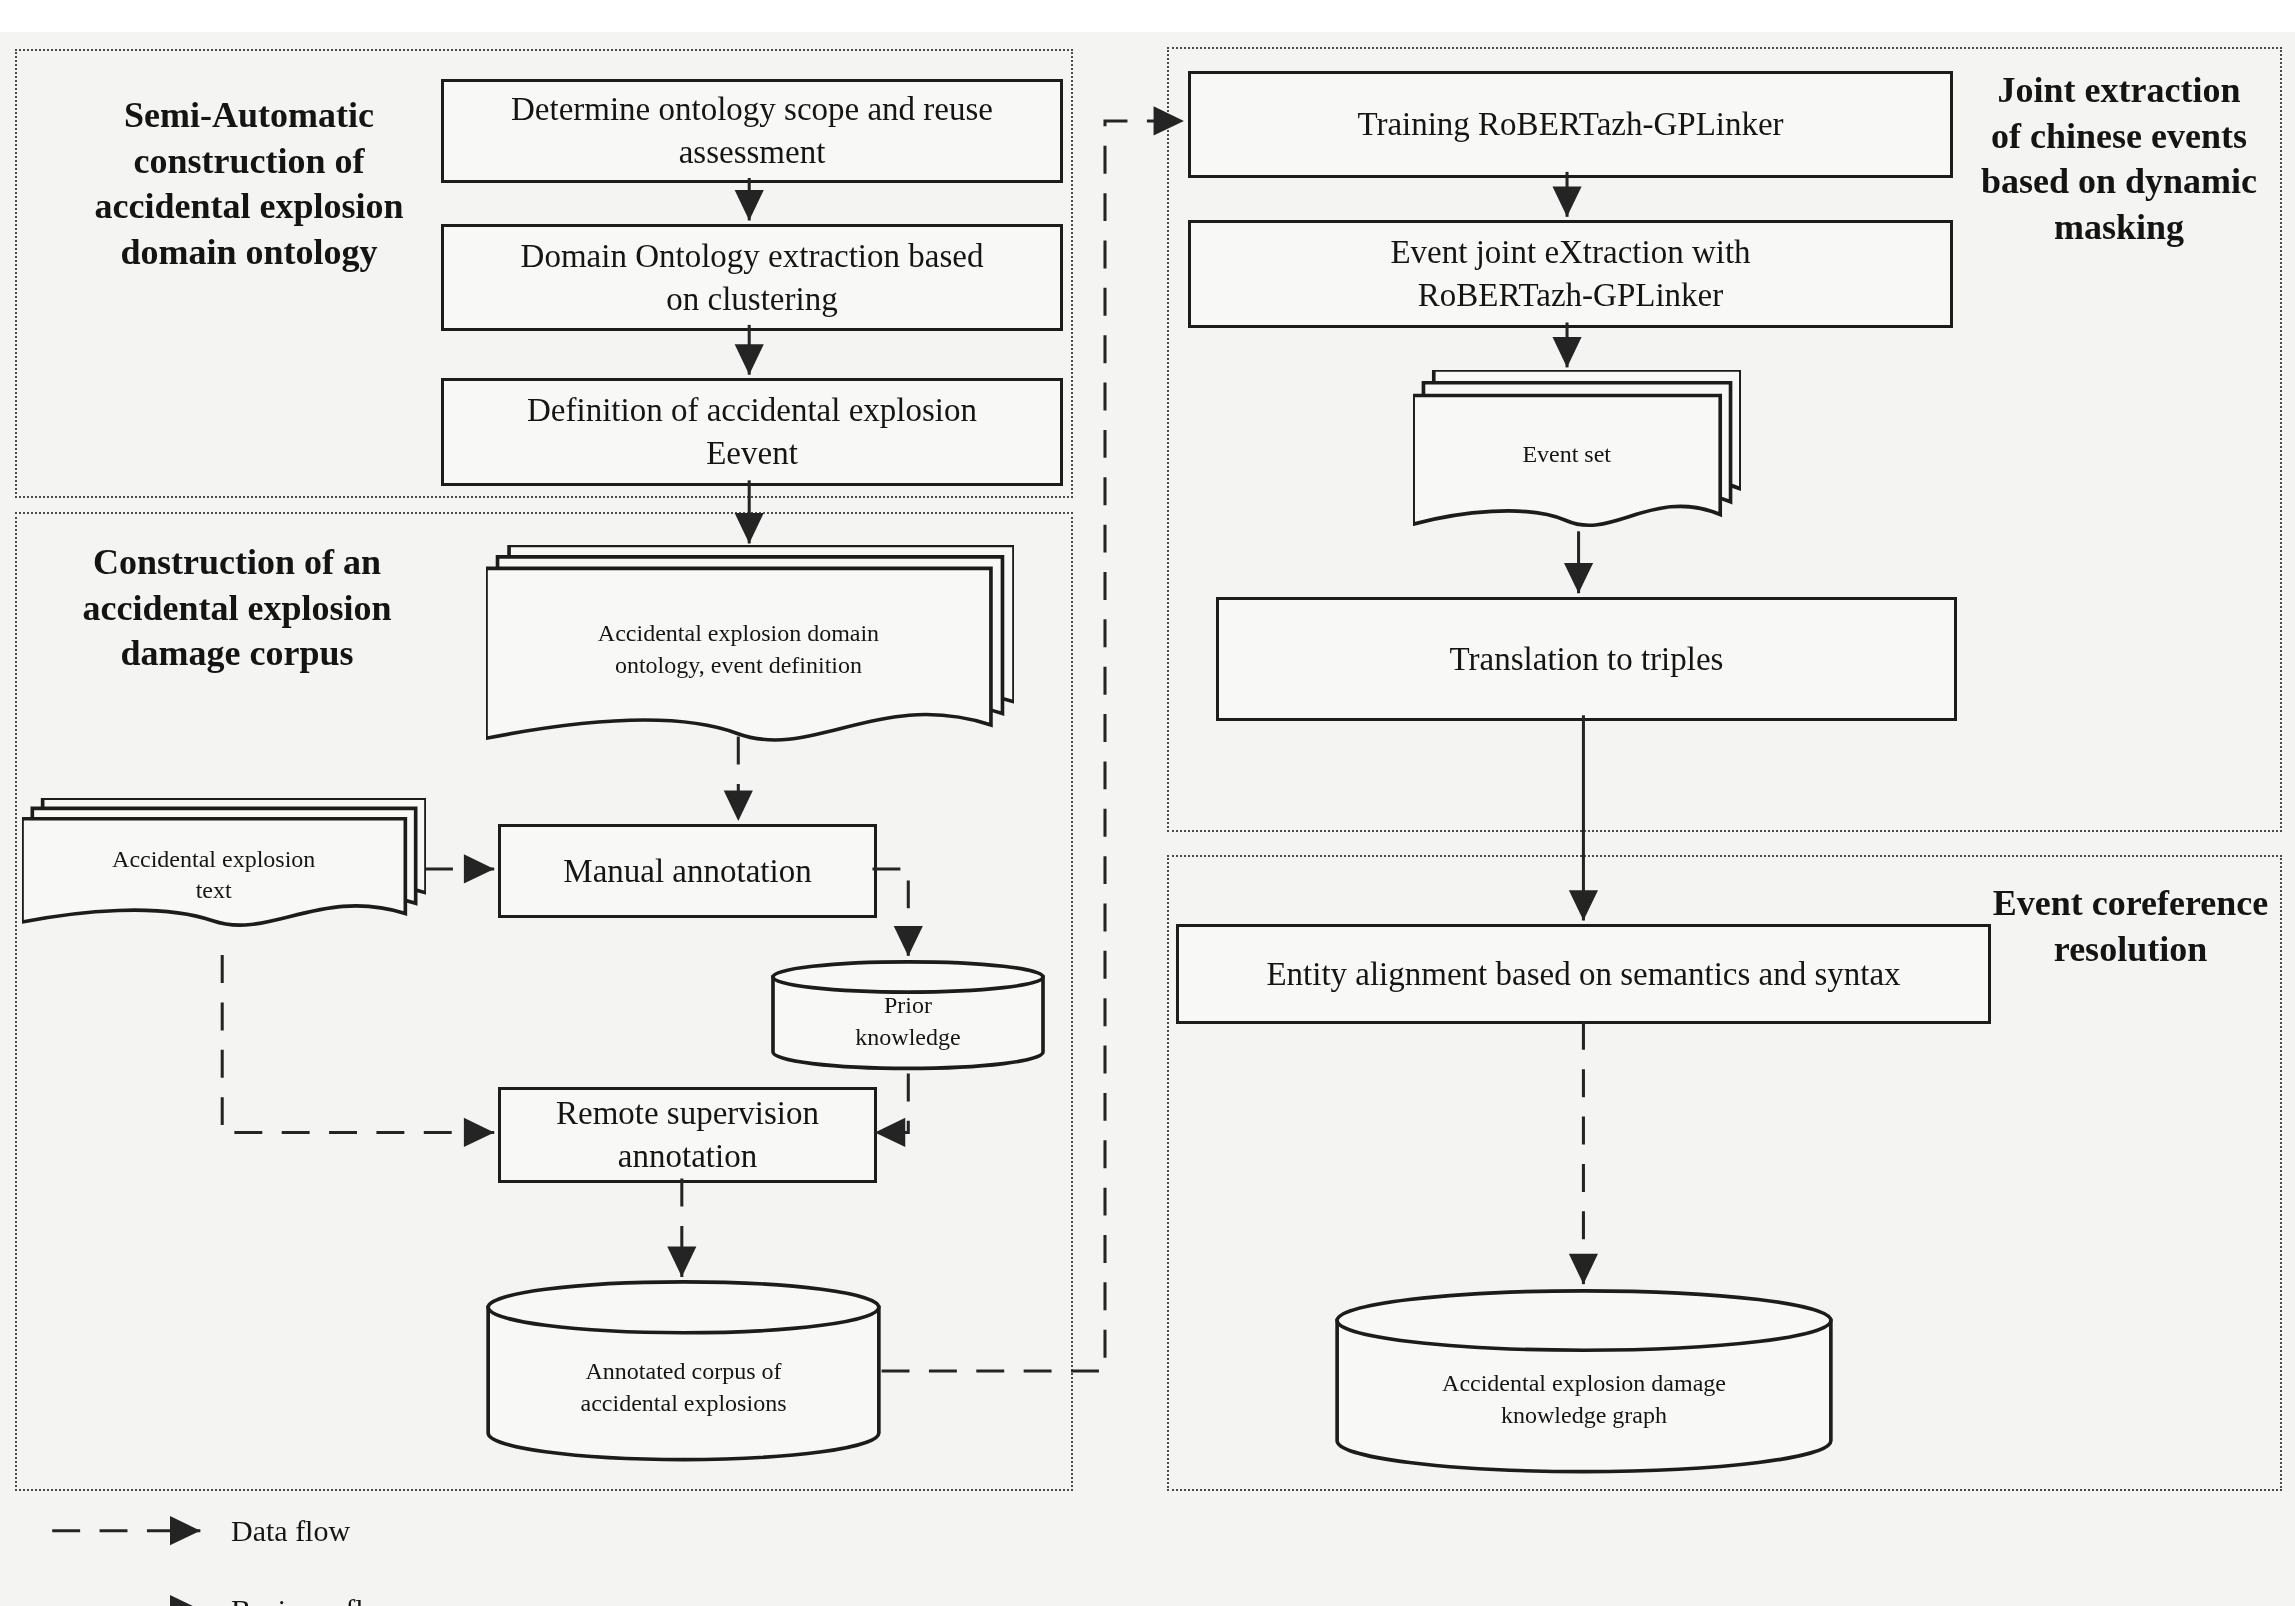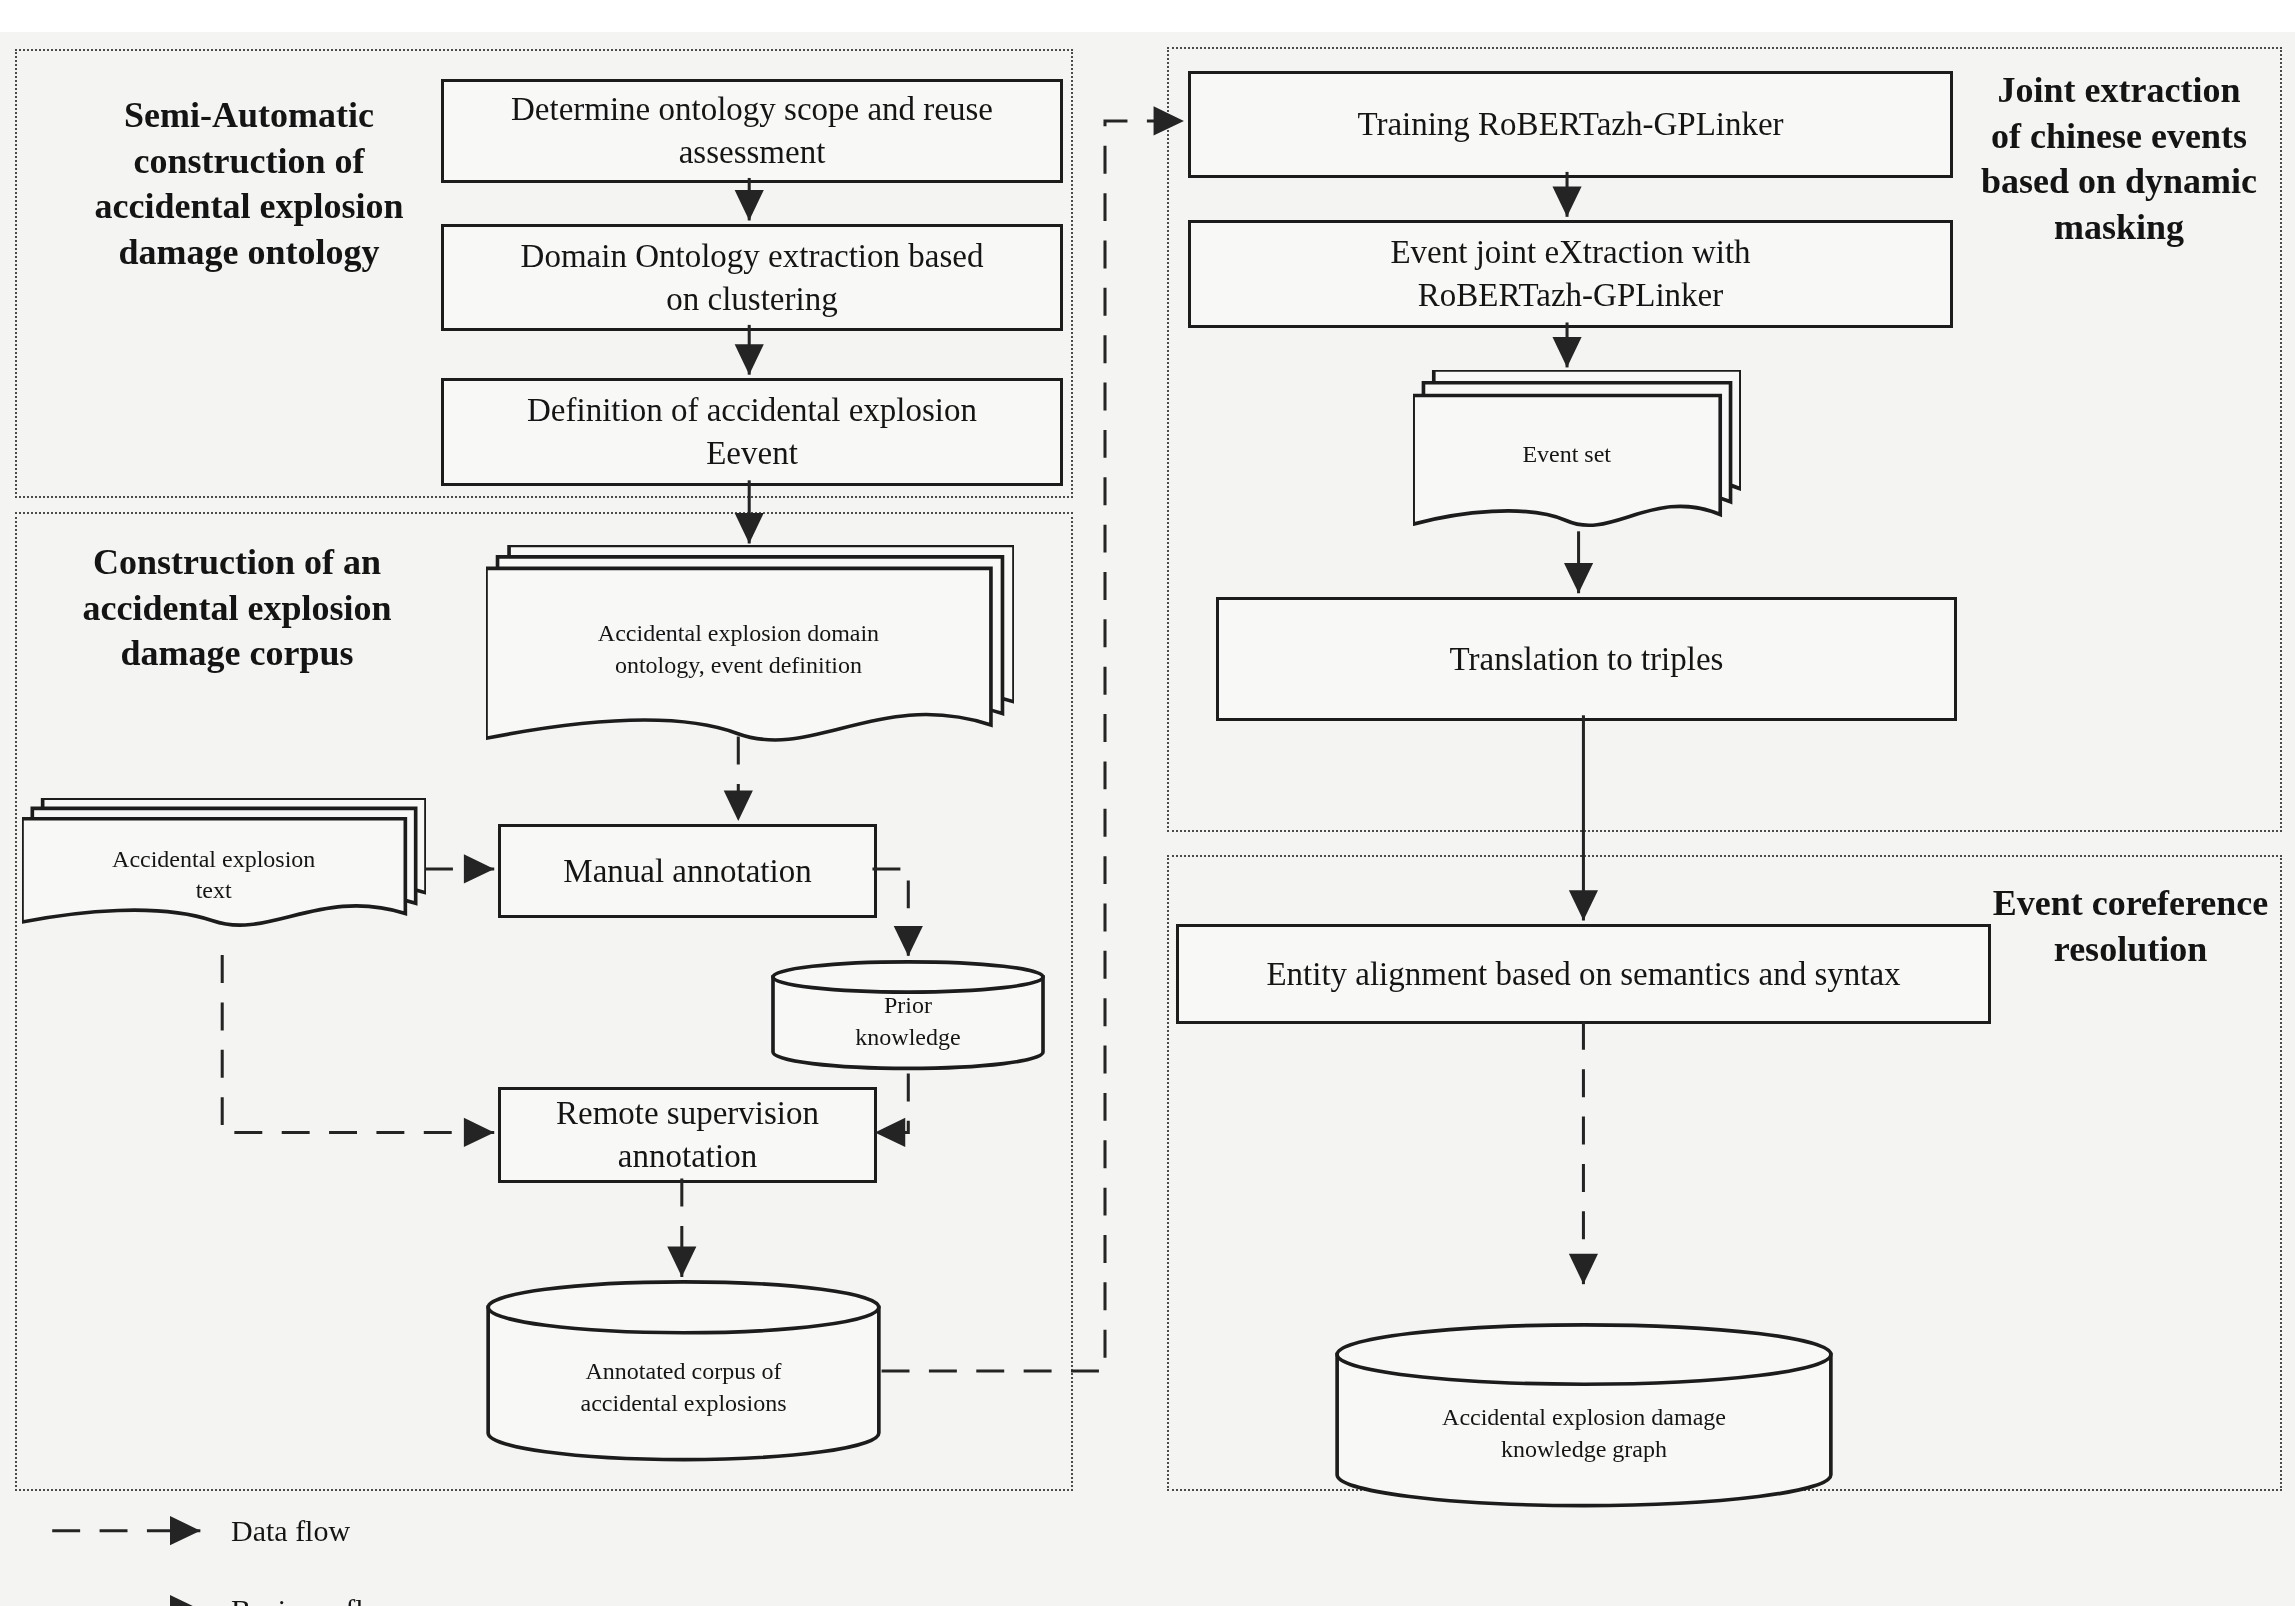--- a/index.html
+++ b/index.html
@@ -42,21 +42,21 @@
 
   <div class="panel" style="left:14.6px;top:17px;width:1054px;height:445px"></div>
   <div class="panel" style="left:14.6px;top:480px;width:1054px;height:975px"></div>
   <div class="panel" style="left:1167px;top:14.6px;width:1111px;height:781px"></div>
   <div class="panel" style="left:1167px;top:823px;width:1111px;height:632px"></div>
 
   <div class="seclabel" style="left:67px;top:61px;width:364px">
     <div>Semi-Automatic</div>
     <div>construction of</div>
     <div>accidental explosion</div>
-    <div>damage ontology</div>
+    <div>domain ontology</div>
   </div>
   <div class="seclabel" style="left:52px;top:508px;width:370px">
     <div>Construction of an</div>
     <div>accidental explosion</div>
     <div>damage corpus</div>
   </div>
   <div class="seclabel" style="left:1958px;top:36px;width:322px">
     <div>Joint extraction</div>
     <div>of chinese events</div>
     <div>based on dynamic</div>
@@ -157,21 +157,21 @@
     <svg width="395" height="182" viewBox="0 0 650 300">
       <path d="M3 45 L3 252 A322 44 0 0 0 647 252 L647 45 Z" fill="#f8f8f7" stroke="#1c1c1c" stroke-width="6"></path>
       <ellipse cx="325" cy="45" rx="322" ry="42" fill="#f8f8f7" stroke="#1c1c1c" stroke-width="6"></ellipse>
     </svg>
     <div class="shape-label" style="left:0;right:0;top:33px;bottom:0">
       <div>Annotated corpus of</div>
       <div>accidental explosions</div>
     </div>
   </div>
 
-  <div class="node" style="left:1335px;top:1291px;width:498px;height:185px">
+  <div class="node" style="left:1335px;top:1257px;width:498px;height:185px">
     <svg width="498" height="185" viewBox="0 0 820 305">
       <path d="M3 52 L3 250 A407 51 0 0 0 817 250 L817 52 Z" fill="#f8f8f7" stroke="#1c1c1c" stroke-width="6"></path>
       <ellipse cx="410" cy="52" rx="407" ry="49" fill="#f8f8f7" stroke="#1c1c1c" stroke-width="6"></ellipse>
     </svg>
     <div class="shape-label" style="left:0;right:0;top:36px;bottom:0">
       <div>Accidental explosion damage</div>
       <div>knowledge graph</div>
     </div>
   </div>
 

